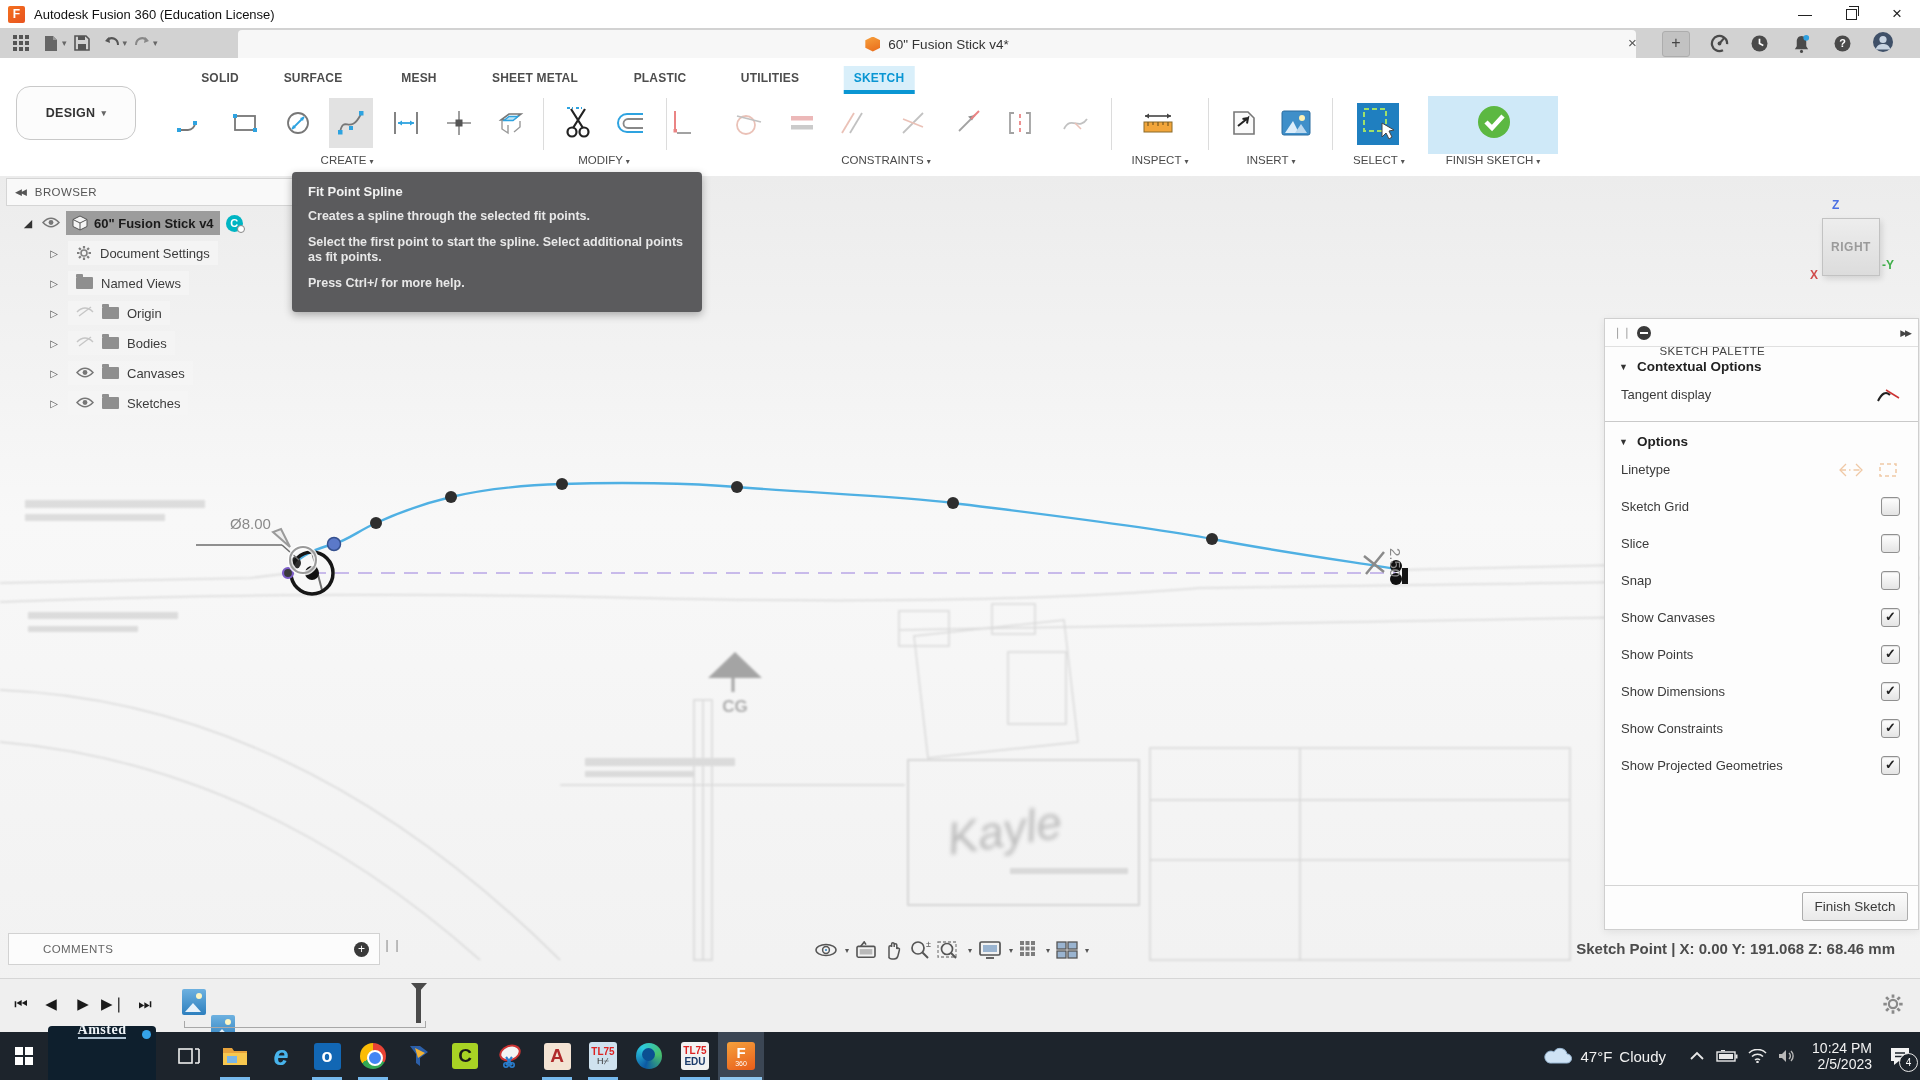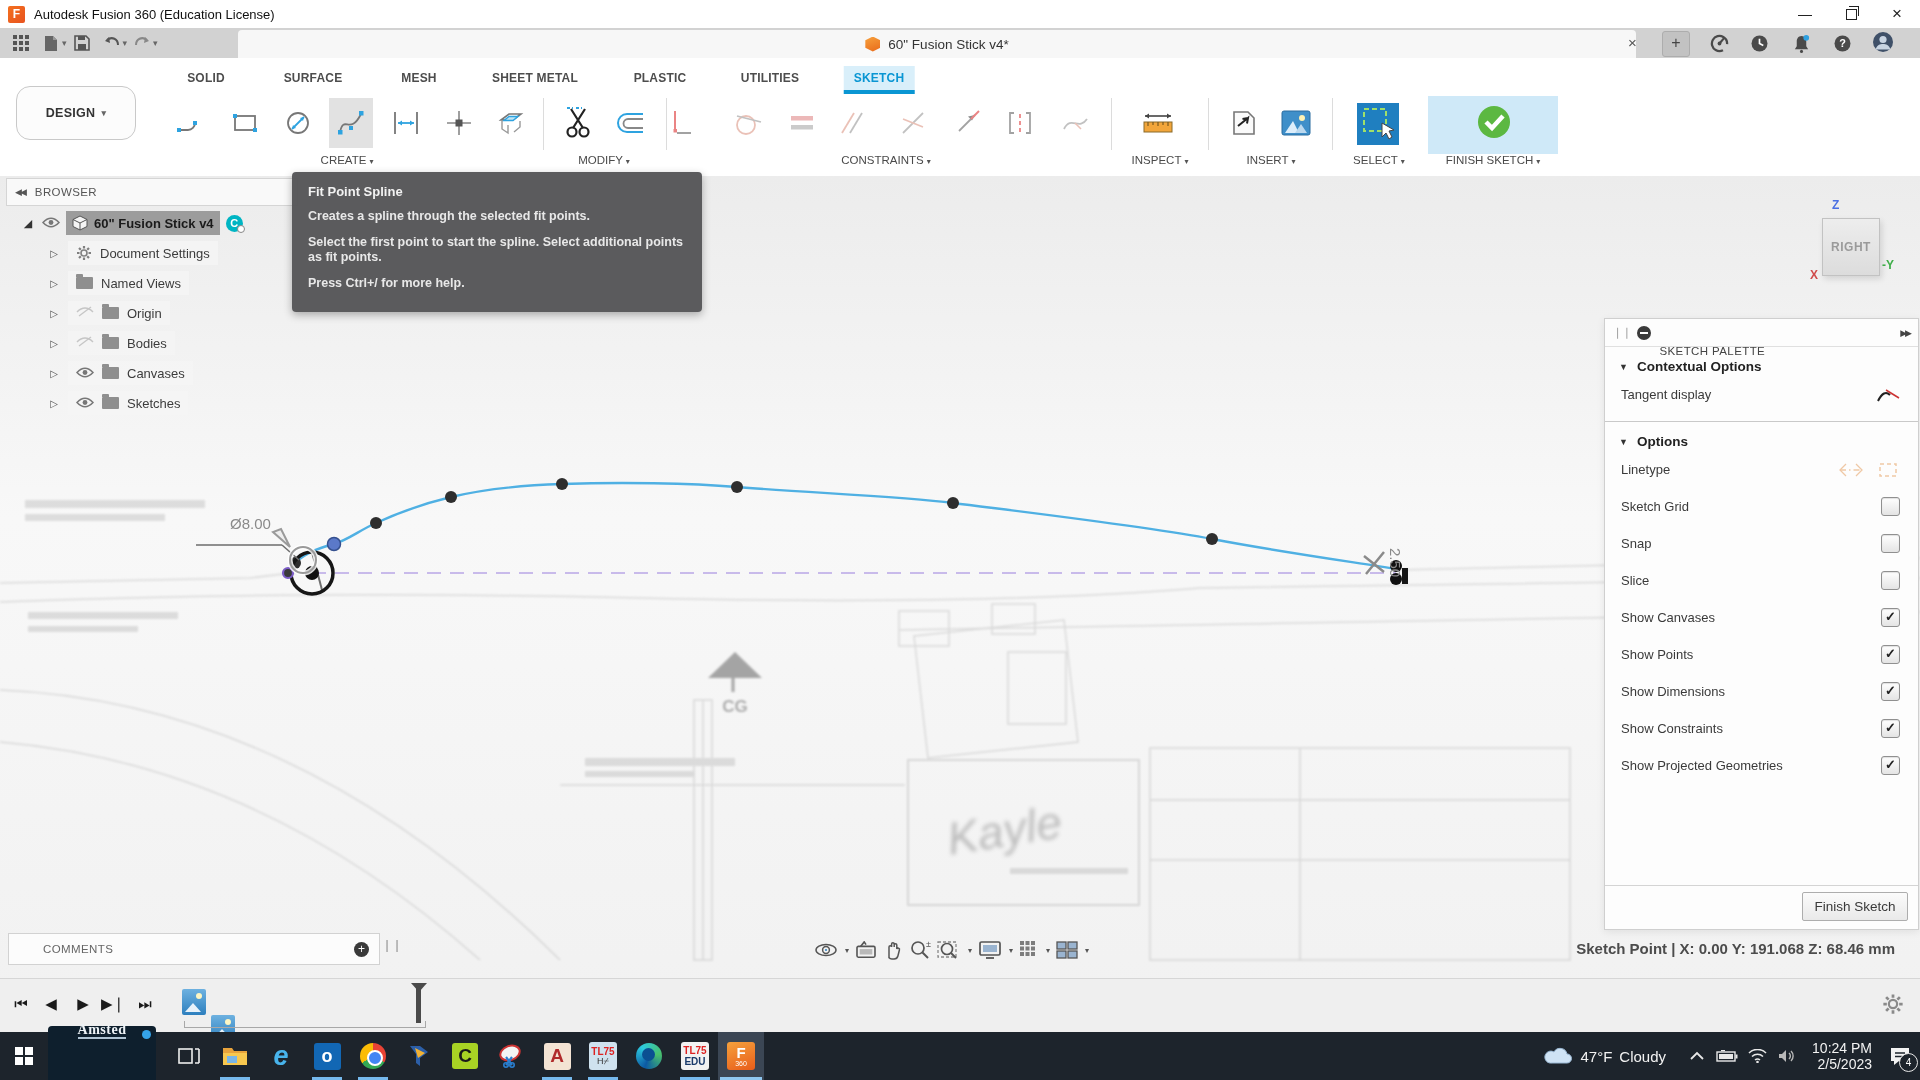--- a/index.html
+++ b/index.html
@@ -263,21 +263,21 @@
         <path d="M3.5 18.5 C5 14 8 13 11 13 s6 1 7.5 5.5" fill="#c8d4e2"></path>
       </svg>
   </div>
 
   <div id="ribbon" class="abs">
     <div id="design-btn" class="abs">
       <span>DESIGN</span>
       <span class="qa-caret" style="margin-left:6px;">▾</span>
     </div>
 
-    <div class="rtab" style="left:206px;"><span>SOLID</span></div>
+    <div class="rtab" style="left:220px;"><span>SOLID</span></div>
     <div class="rtab" style="left:313px;"><span>SURFACE</span></div>
     <div class="rtab" style="left:419px;"><span>MESH</span></div>
     <div class="rtab" style="left:535px;"><span>SHEET METAL</span></div>
     <div class="rtab" style="left:660px;"><span>PLASTIC</span></div>
     <div class="rtab" style="left:770px;"><span>UTILITIES</span></div>
     <div class="rtab active" style="left:879px;"><span>SKETCH</span></div>
 
     <div class="ricon" style="left:168px;">
       <svg width="30" height="30" viewBox="0 0 30 30">
           <path d="M4 22 h9 a7 7 0 0 0 7-7" fill="none" stroke="#777" stroke-width="1.8"></path>
@@ -679,25 +679,25 @@
       <svg width="24" height="20" viewBox="0 0 24 20" style="opacity:.45;">
           <path d="M4 4 h16 v12 h-16 z" fill="none" stroke="#e08a3c" stroke-width="1.5" stroke-dasharray="4 3"></path>
         </svg>
     </div>
 
     <div class="pal-row">
       <span class="plabel">Sketch Grid</span>
       <span class="cb"></span>
     </div>
     <div class="pal-row">
+      <span class="plabel">Slice</span>
+      <span class="cb"></span>
+    </div>
+    <div class="pal-row">
       <span class="plabel">Snap</span>
-      <span class="cb"></span>
-    </div>
-    <div class="pal-row">
-      <span class="plabel">Slice</span>
       <span class="cb"></span>
     </div>
     <div class="pal-row">
       <span class="plabel">Show Canvases</span>
       <span class="cb">✓</span>
     </div>
     <div class="pal-row">
       <span class="plabel">Show Points</span>
       <span class="cb">✓</span>
     </div>

